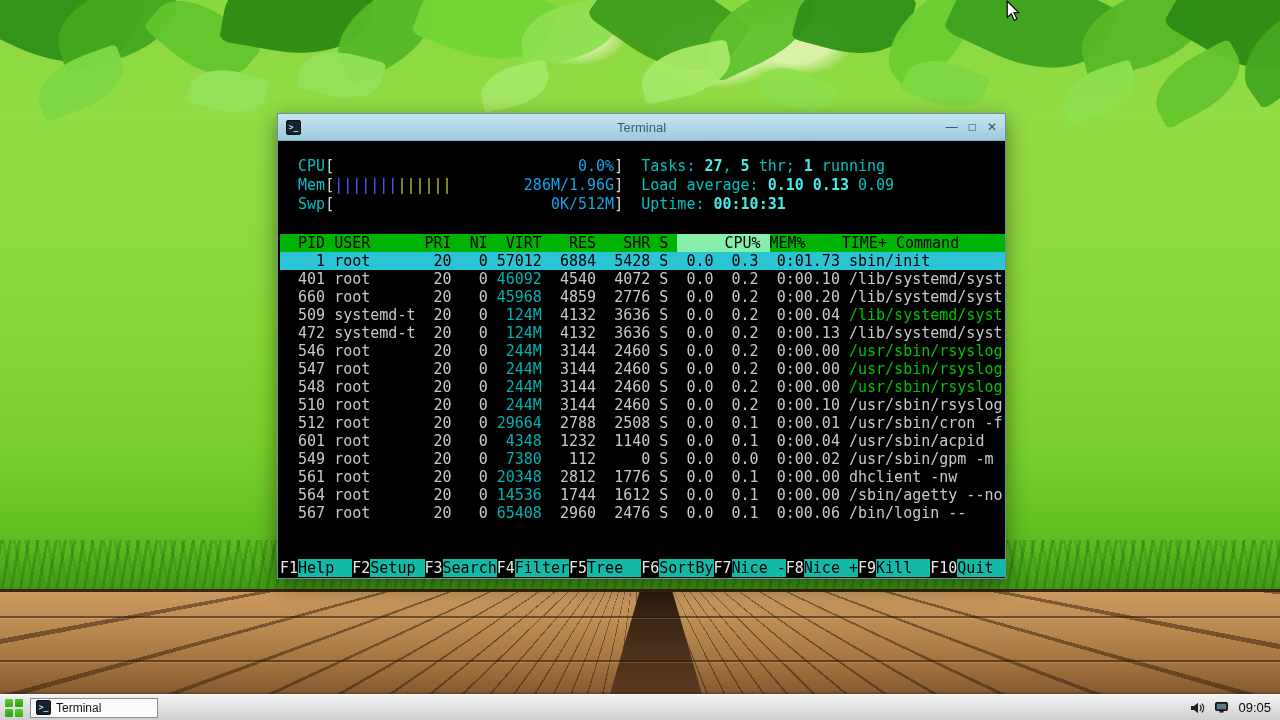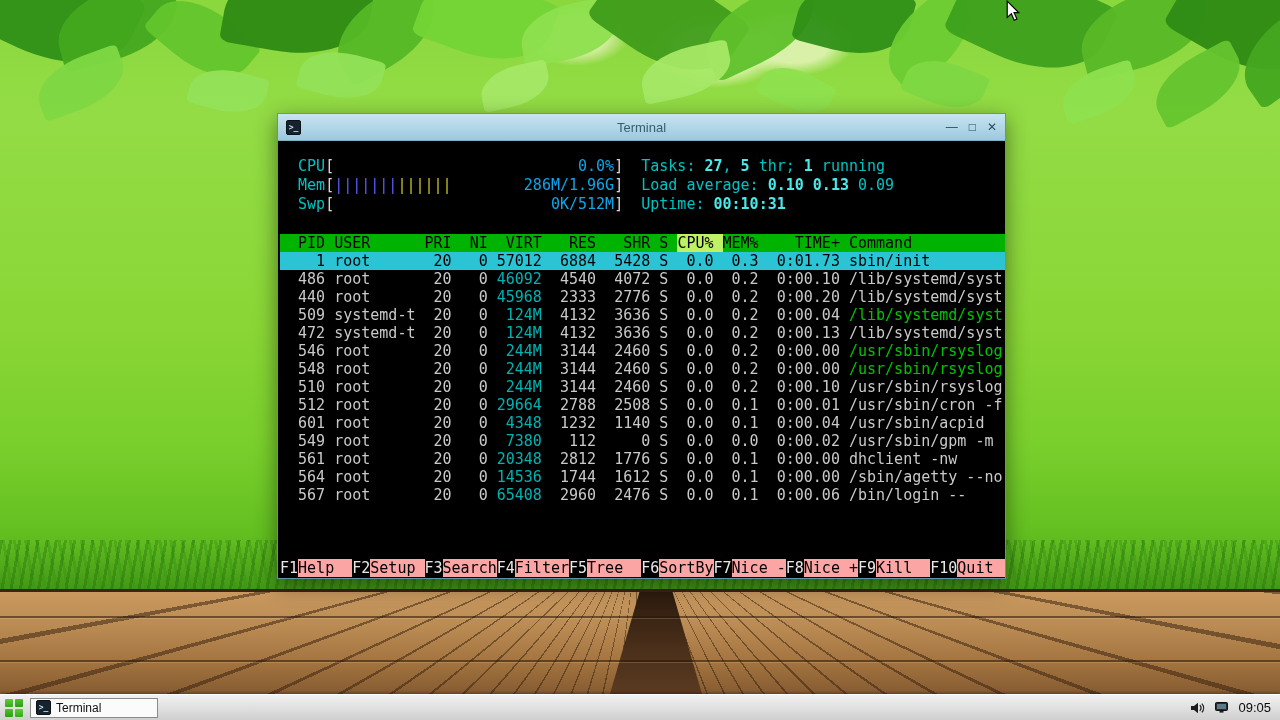--- a/index.html
+++ b/index.html
@@ -72,31 +72,31 @@
   .tline{white-space:pre;height:18px;}
   .mline{height:19px;}
   .spacer{height:20px;}
   .cyan{color:#00c2c2;}
   .bcyan{color:#49eaea;font-weight:bold;margin-top:15px;}
   .dim{color:#0ea5e9;}
   .bracket{color:#d8d8d8;}
   .bar-blue{color:#5b5bff;}
   .bar-yellow{color:#c2c21a;}
   .thead{background:#00b300;color:#000;}
-  .thead .sortcol{background:#bef264;}
+  .thead .sortcol{background:#86efac;padding-left:47px;}
   .prow .c-virt{color:#00b2b2;text-align:right;}
   .prow .green{color:#00c400;}
   .prow.selected{background:#2bc4d4;}
   .prow.selected span{color:#000 !important;font-weight:normal;}
   .fnbar{
     position:absolute;left:0;right:0;bottom:1px;height:18px;
     white-space:pre;overflow:hidden;padding-left:2px;
   }
   .fk-key{color:#e8e8e8;}
-  .fk-label{background:#fca5a5;color:#000;margin-top:20px;}
+  .fk-label{background:#14b8a6;color:#000;margin-top:20px;}
   
   .taskbar{
     position:absolute;left:0;bottom:0;width:100%;height:26px;
     background:linear-gradient(#f2f2f2,#cfcfcf);
     border-top:1px solid #fff;box-shadow:0 -1px 3px rgba(0,0,0,.35);
     display:flex;align-items:center;box-sizing:border-box;
   }
   .menu-btn{
     width:18px;height:18px;margin:0 7px 0 5px;position:relative;flex:0 0 auto;cursor:pointer;
   }
@@ -163,25 +163,26 @@
     </span>
   </div>
   <div class="term">
     <div id="term-body">
         <div class="tline mline"><span class="cyan">  CPU</span><span class="bracket">[</span><span class="dim">                           0.0%</span><span class="bracket">]</span><span>  </span><span class="cyan">Tasks: </span><span class="bcyan">27</span><span class="cyan">, </span><span class="bcyan">5</span><span class="cyan"> thr; </span><span class="bcyan">1</span><span class="cyan"> running</span></div>
         <div class="tline mline"><span class="cyan">  Mem</span><span class="bracket">[</span><span class="bar-blue">|||||||</span><span class="bar-yellow">||||||</span><span class="dim">        286M/1.96G</span><span class="bracket">]</span><span>  </span><span class="cyan">Load average: </span><span class="bcyan">0.10 </span><span class="bcyan">0.13 </span><span class="cyan">0.09</span></div>
         <div class="tline mline"><span class="cyan">  Swp</span><span class="bracket">[</span><span class="dim">                        0K/512M</span><span class="bracket">]</span><span>  </span><span class="cyan">Uptime: </span><span class="bcyan">00:10:31</span></div>
         <div class="spacer"></div>
         <div class="tline thead"><span class="th">  PID </span><span class="th">USER      </span><span class="th">PRI </span><span class="th"> NI </span><span class="th"> VIRT </span><span class="th">  RES </span><span class="th">  SHR </span><span class="th">S </span><span class="th sortcol">CPU% </span><span class="th">MEM% </span><span class="th">   TIME+ </span><span class="th">Command</span></div>
         <div class="tline prow selected"><span>    1 </span><span>root      </span><span> 20 </span><span>  0 </span><span class="c-virt">57012 </span><span> 6884 </span><span> 5428 </span><span>S </span><span> 0.0 </span><span> 0.3 </span><span> 0:01.73 </span><span>sbin/init</span></div>
-        <div class="tline prow"><span>  486 </span><span>root      </span><span> 20 </span><span>  0 </span><span class="c-virt">46092 </span><span> 4540 </span><span> 4072 </span><span>S </span><span> 0.0 </span><span> 0.2 </span><span> 0:00.10 </span><span>/lib/systemd/syst</span></div>
-        <div class="tline prow"><span>  440 </span><span>root      </span><span> 20 </span><span>  0 </span><span class="c-virt">45968 </span><span> 2333 </span><span> 2776 </span><span>S </span><span> 0.0 </span><span> 0.2 </span><span> 0:00.20 </span><span>/lib/systemd/syst</span></div>
+        <div class="tline prow"><span>  401 </span><span>root      </span><span> 20 </span><span>  0 </span><span class="c-virt">46092 </span><span> 4540 </span><span> 4072 </span><span>S </span><span> 0.0 </span><span> 0.2 </span><span> 0:00.10 </span><span>/lib/systemd/syst</span></div>
+        <div class="tline prow"><span>  660 </span><span>root      </span><span> 20 </span><span>  0 </span><span class="c-virt">45968 </span><span> 4859 </span><span> 2776 </span><span>S </span><span> 0.0 </span><span> 0.2 </span><span> 0:00.20 </span><span>/lib/systemd/syst</span></div>
         <div class="tline prow"><span>  509 </span><span>systemd-t </span><span> 20 </span><span>  0 </span><span class="c-virt"> 124M </span><span> 4132 </span><span> 3636 </span><span>S </span><span> 0.0 </span><span> 0.2 </span><span> 0:00.04 </span><span class="green">/lib/systemd/syst</span></div>
         <div class="tline prow"><span>  472 </span><span>systemd-t </span><span> 20 </span><span>  0 </span><span class="c-virt"> 124M </span><span> 4132 </span><span> 3636 </span><span>S </span><span> 0.0 </span><span> 0.2 </span><span> 0:00.13 </span><span>/lib/systemd/syst</span></div>
         <div class="tline prow"><span>  546 </span><span>root      </span><span> 20 </span><span>  0 </span><span class="c-virt"> 244M </span><span> 3144 </span><span> 2460 </span><span>S </span><span> 0.0 </span><span> 0.2 </span><span> 0:00.00 </span><span class="green">/usr/sbin/rsyslog</span></div>
+        <div class="tline prow"><span>  547 </span><span>root      </span><span> 20 </span><span>  0 </span><span class="c-virt"> 244M </span><span> 3144 </span><span> 2460 </span><span>S </span><span> 0.0 </span><span> 0.2 </span><span> 0:00.00 </span><span class="green">/usr/sbin/rsyslog</span></div>
         <div class="tline prow"><span>  548 </span><span>root      </span><span> 20 </span><span>  0 </span><span class="c-virt"> 244M </span><span> 3144 </span><span> 2460 </span><span>S </span><span> 0.0 </span><span> 0.2 </span><span> 0:00.00 </span><span class="green">/usr/sbin/rsyslog</span></div>
         <div class="tline prow"><span>  510 </span><span>root      </span><span> 20 </span><span>  0 </span><span class="c-virt"> 244M </span><span> 3144 </span><span> 2460 </span><span>S </span><span> 0.0 </span><span> 0.2 </span><span> 0:00.10 </span><span>/usr/sbin/rsyslog</span></div>
         <div class="tline prow"><span>  512 </span><span>root      </span><span> 20 </span><span>  0 </span><span class="c-virt">29664 </span><span> 2788 </span><span> 2508 </span><span>S </span><span> 0.0 </span><span> 0.1 </span><span> 0:00.01 </span><span>/usr/sbin/cron -f</span></div>
         <div class="tline prow"><span>  601 </span><span>root      </span><span> 20 </span><span>  0 </span><span class="c-virt"> 4348 </span><span> 1232 </span><span> 1140 </span><span>S </span><span> 0.0 </span><span> 0.1 </span><span> 0:00.04 </span><span>/usr/sbin/acpid</span></div>
         <div class="tline prow"><span>  549 </span><span>root      </span><span> 20 </span><span>  0 </span><span class="c-virt"> 7380 </span><span>  112 </span><span>    0 </span><span>S </span><span> 0.0 </span><span> 0.0 </span><span> 0:00.02 </span><span>/usr/sbin/gpm -m</span></div>
         <div class="tline prow"><span>  561 </span><span>root      </span><span> 20 </span><span>  0 </span><span class="c-virt">20348 </span><span> 2812 </span><span> 1776 </span><span>S </span><span> 0.0 </span><span> 0.1 </span><span> 0:00.00 </span><span>dhclient -nw</span></div>
         <div class="tline prow"><span>  564 </span><span>root      </span><span> 20 </span><span>  0 </span><span class="c-virt">14536 </span><span> 1744 </span><span> 1612 </span><span>S </span><span> 0.0 </span><span> 0.1 </span><span> 0:00.00 </span><span>/sbin/agetty --no</span></div>
         <div class="tline prow"><span>  567 </span><span>root      </span><span> 20 </span><span>  0 </span><span class="c-virt">65408 </span><span> 2960 </span><span> 2476 </span><span>S </span><span> 0.0 </span><span> 0.1 </span><span> 0:00.06 </span><span>/bin/login --</span></div>
       </div>
     <div id="fnbar" class="fnbar"><span><span class="fk-key">F1</span><span class="fk-label">Help  </span></span><span><span class="fk-key">F2</span><span class="fk-label">Setup </span></span><span><span class="fk-key">F3</span><span class="fk-label">Search</span></span><span><span class="fk-key">F4</span><span class="fk-label">Filter</span></span><span><span class="fk-key">F5</span><span class="fk-label">Tree  </span></span><span><span class="fk-key">F6</span><span class="fk-label">SortBy</span></span><span><span class="fk-key">F7</span><span class="fk-label">Nice -</span></span><span><span class="fk-key">F8</span><span class="fk-label">Nice +</span></span><span><span class="fk-key">F9</span><span class="fk-label">Kill  </span></span><span><span class="fk-key">F10</span><span class="fk-label">Quit  </span></span></div>

